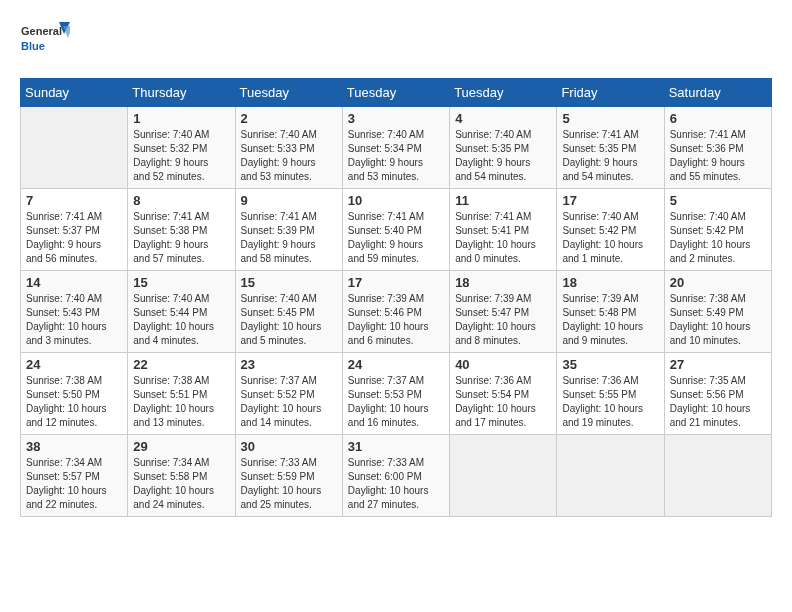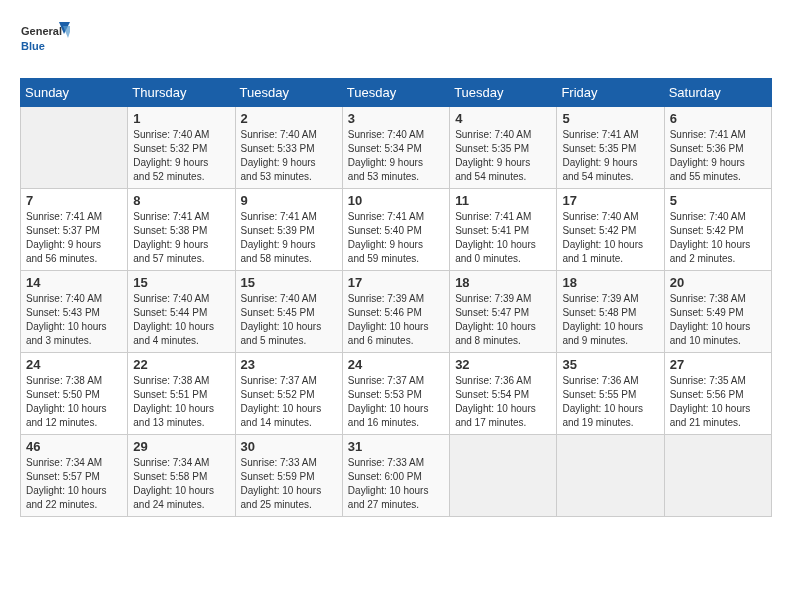--- a/index.html
+++ b/index.html
@@ -207,35 +207,35 @@
         </td>
         <td>
           <span class="day-number">23</span>
           <div class="day-info">Sunrise: 7:37 AM<br>Sunset: 5:52 PM<br>Daylight: 10 hours<br>and 14 minutes.</div>
         </td>
         <td>
           <span class="day-number">24</span>
           <div class="day-info">Sunrise: 7:37 AM<br>Sunset: 5:53 PM<br>Daylight: 10 hours<br>and 16 minutes.</div>
         </td>
         <td>
-          <span class="day-number">32</span>
+          <span class="day-number">40</span>
           <div class="day-info">Sunrise: 7:36 AM<br>Sunset: 5:54 PM<br>Daylight: 10 hours<br>and 17 minutes.</div>
         </td>
         <td>
           <span class="day-number">35</span>
           <div class="day-info">Sunrise: 7:36 AM<br>Sunset: 5:55 PM<br>Daylight: 10 hours<br>and 19 minutes.</div>
         </td>
         <td>
           <span class="day-number">27</span>
           <div class="day-info">Sunrise: 7:35 AM<br>Sunset: 5:56 PM<br>Daylight: 10 hours<br>and 21 minutes.</div>
         </td>
       </tr>
       <tr>
         <td>
-          <span class="day-number">46</span>
+          <span class="day-number">38</span>
           <div class="day-info">Sunrise: 7:34 AM<br>Sunset: 5:57 PM<br>Daylight: 10 hours<br>and 22 minutes.</div>
         </td>
         <td>
           <span class="day-number">29</span>
           <div class="day-info">Sunrise: 7:34 AM<br>Sunset: 5:58 PM<br>Daylight: 10 hours<br>and 24 minutes.</div>
         </td>
         <td>
           <span class="day-number">30</span>
           <div class="day-info">Sunrise: 7:33 AM<br>Sunset: 5:59 PM<br>Daylight: 10 hours<br>and 25 minutes.</div>
         </td>

